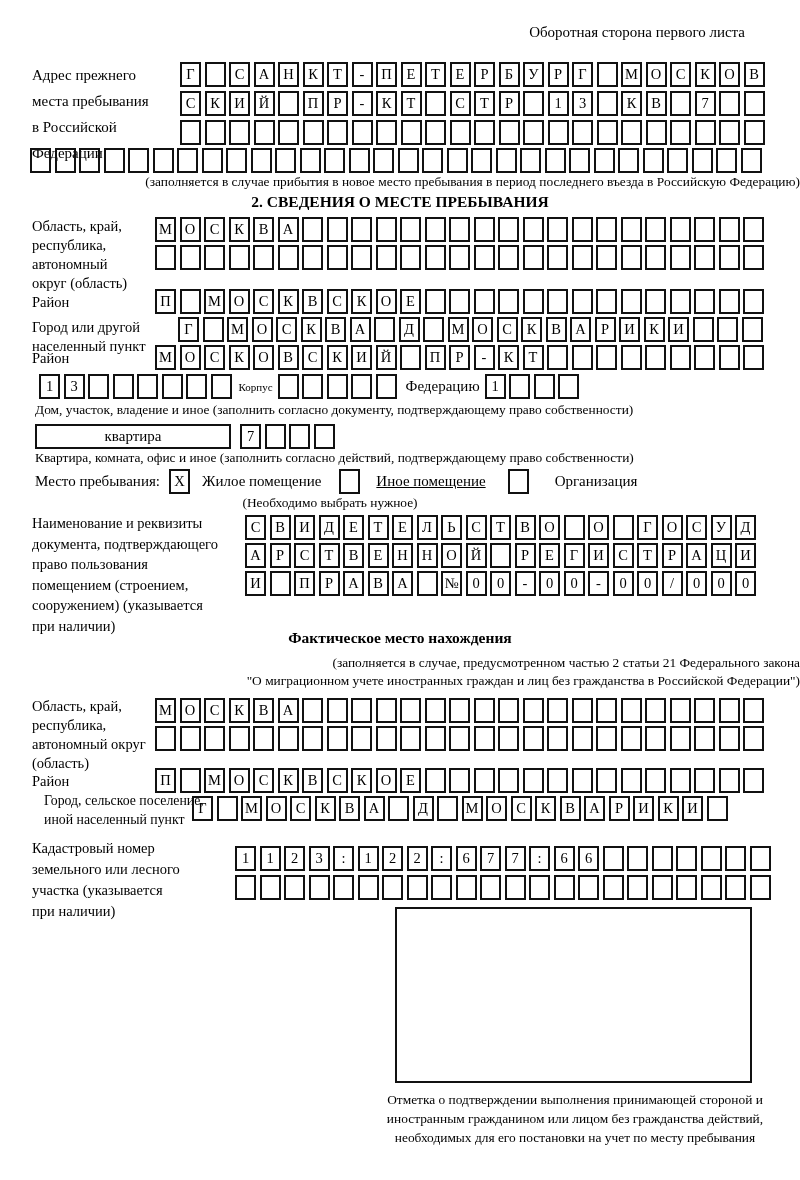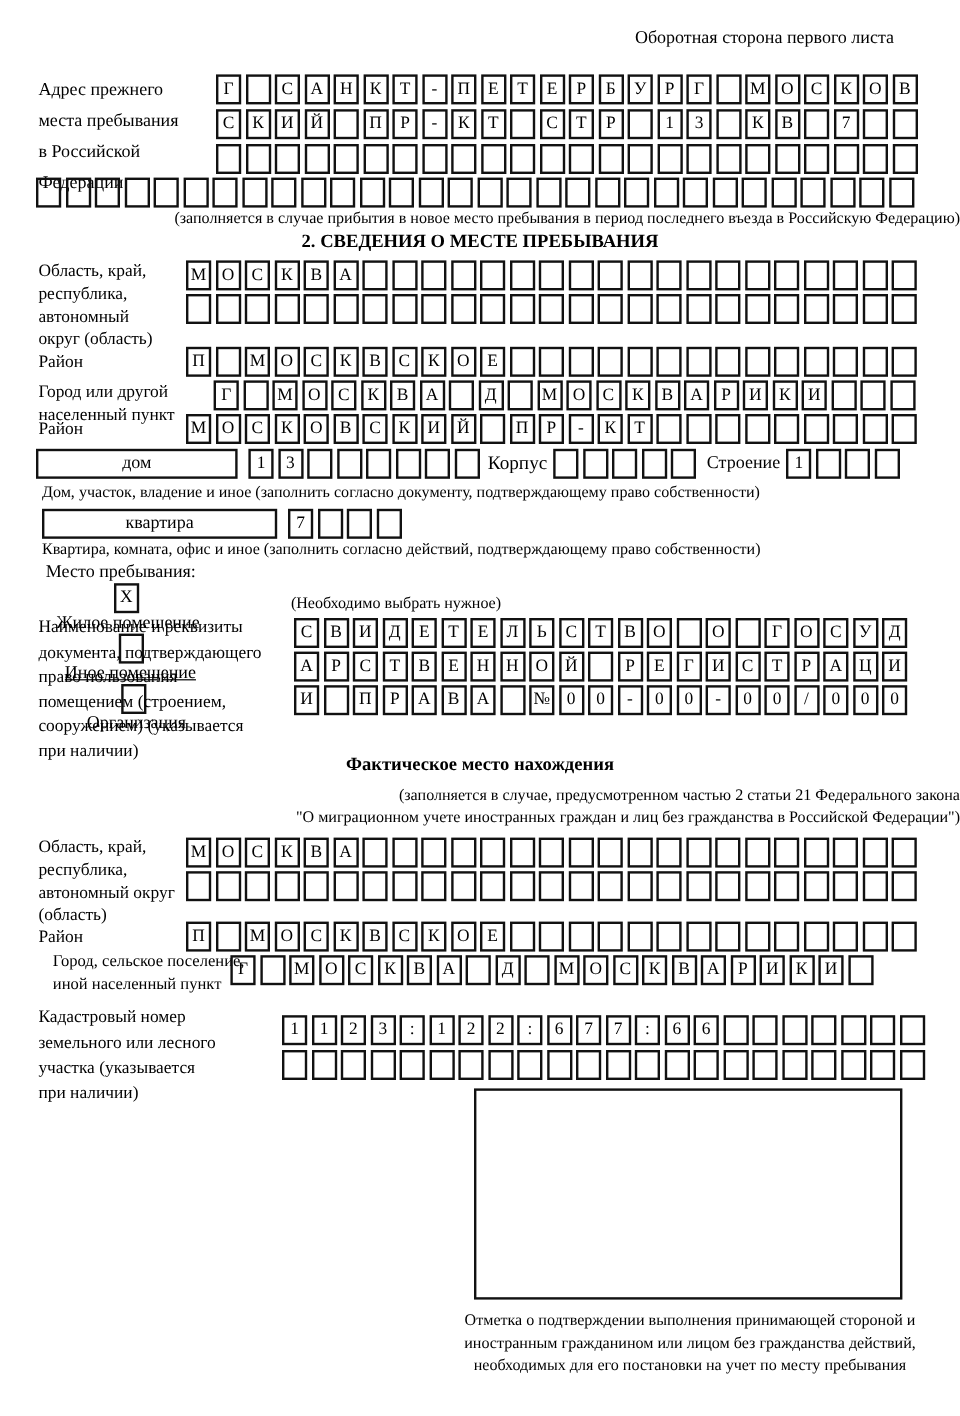--- a/index.html
+++ b/index.html
@@ -298,61 +298,60 @@
     <div class="cell"></div>
     <div class="cell"></div>
     <div class="cell"></div>
     <div class="cell"></div>
     <div class="cell"></div>
     <div class="cell"></div>
     <div class="cell"></div>
   </div>
 
 <div class="abs inline-flex-row" style="left:30px; top:374px;">
-  <div class="widebox" style="width:168px;">дом</div>
   <div class="cellrow" style="margin-left:9px;">
       <div class="cell">1</div>
       <div class="cell">3</div>
       <div class="cell"></div>
       <div class="cell"></div>
       <div class="cell"></div>
       <div class="cell"></div>
       <div class="cell"></div>
       <div class="cell"></div>
     </div>
-  <div style="margin-left:7px; font-size:16px;text-align:right;">Корпус</div>
+  <div style="margin-left:7px; font-size:11px;text-align:right;">Корпус</div>
   <div class="cellrow" style="margin-left:5px;">
       <div class="cell"></div>
       <div class="cell"></div>
       <div class="cell"></div>
       <div class="cell"></div>
       <div class="cell"></div>
     </div>
-  <div style="margin-left:9px; font-size:15px;">Строение</div>
+  <div style="margin-left:9px; font-size:15px;">Федерацию</div>
   <div class="cellrow" style="margin-left:5px;">
       <div class="cell">1</div>
       <div class="cell"></div>
       <div class="cell"></div>
       <div class="cell"></div>
     </div>
 </div>
 <div class="abs cap" style="left:35px; top:402px;">Дом, участок, владение и иное (заполнить согласно документу, подтверждающему право собственности)</div>
 
 <div class="abs inline-flex-row" style="left:35px; top:424px;">
   <div class="widebox" style="width:196px;">квартира</div>
   <div class="cellrow" style="margin-left:9px;">
       <div class="cell">7</div>
       <div class="cell"></div>
       <div class="cell"></div>
       <div class="cell"></div>
     </div>
 </div>
 <div class="abs cap" style="left:35px; top:450px;">Квартира, комната, офис и иное (заполнить согласно действий, подтверждающему право собственности)</div>
 
-<div class="abs inline-flex-row" style="left:35px; top:469px;flex-direction:column;">
+<div class="abs inline-flex-row" style="left:35px; top:469px;">
   <div>Место пребывания:</div>
   <div class="chk" style="margin-left:9px;">X</div>
   <div style="margin-left:12px;">Жилое помещение</div>
   <div class="chk" style="margin-left:18px;"></div>
   <div style="margin-left:16px;text-decoration:underline;">Иное помещение</div>
   <div class="chk" style="margin-left:22px;"></div>
   <div style="margin-left:26px;">Организация</div>
 </div>
 <div class="abs cap" style="left:0; top:495px; width:660px; text-align:center;">(Необходимо выбрать нужное)</div>
 

